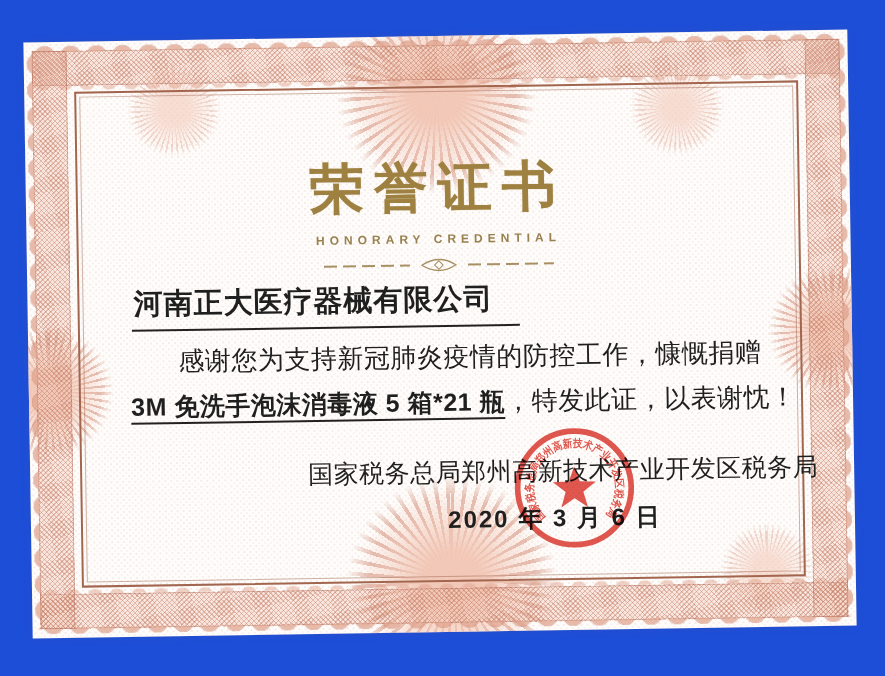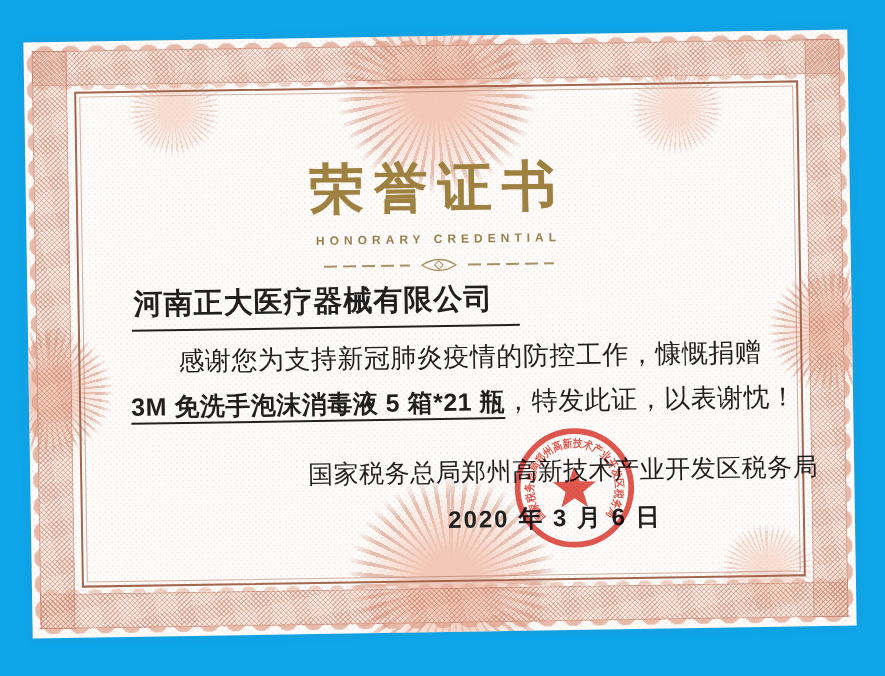--- a/index.html
+++ b/index.html
@@ -1,20 +1,20 @@
 <!DOCTYPE html>
 <html><head>
 <meta charset="utf-8">
 <style>
   html,body{margin:0;padding:0;}
   body{
     width:885px;height:676px;background:#ffffff;overflow:hidden;position:relative;
     font-family:"Liberation Serif", serif;
   }
-  .page{position:absolute;inset:0;background:#0ea5e9;}
+  .page{position:absolute;inset:0;background:#1d4ed8;}
 
   
   .cert{
     position:absolute;left:28px;top:36px;width:824px;height:596px;
     transform:rotate(-0.9deg);transform-origin:50% 50%;
     background:
       radial-gradient(rgba(205,170,160,.20) 1px, transparent 1.4px) 0 0/6px 6px,
       radial-gradient(rgba(205,170,160,.14) 1px, transparent 1.4px) 3px 3px/6px 6px,
       #fffdfb;
     overflow:hidden;

